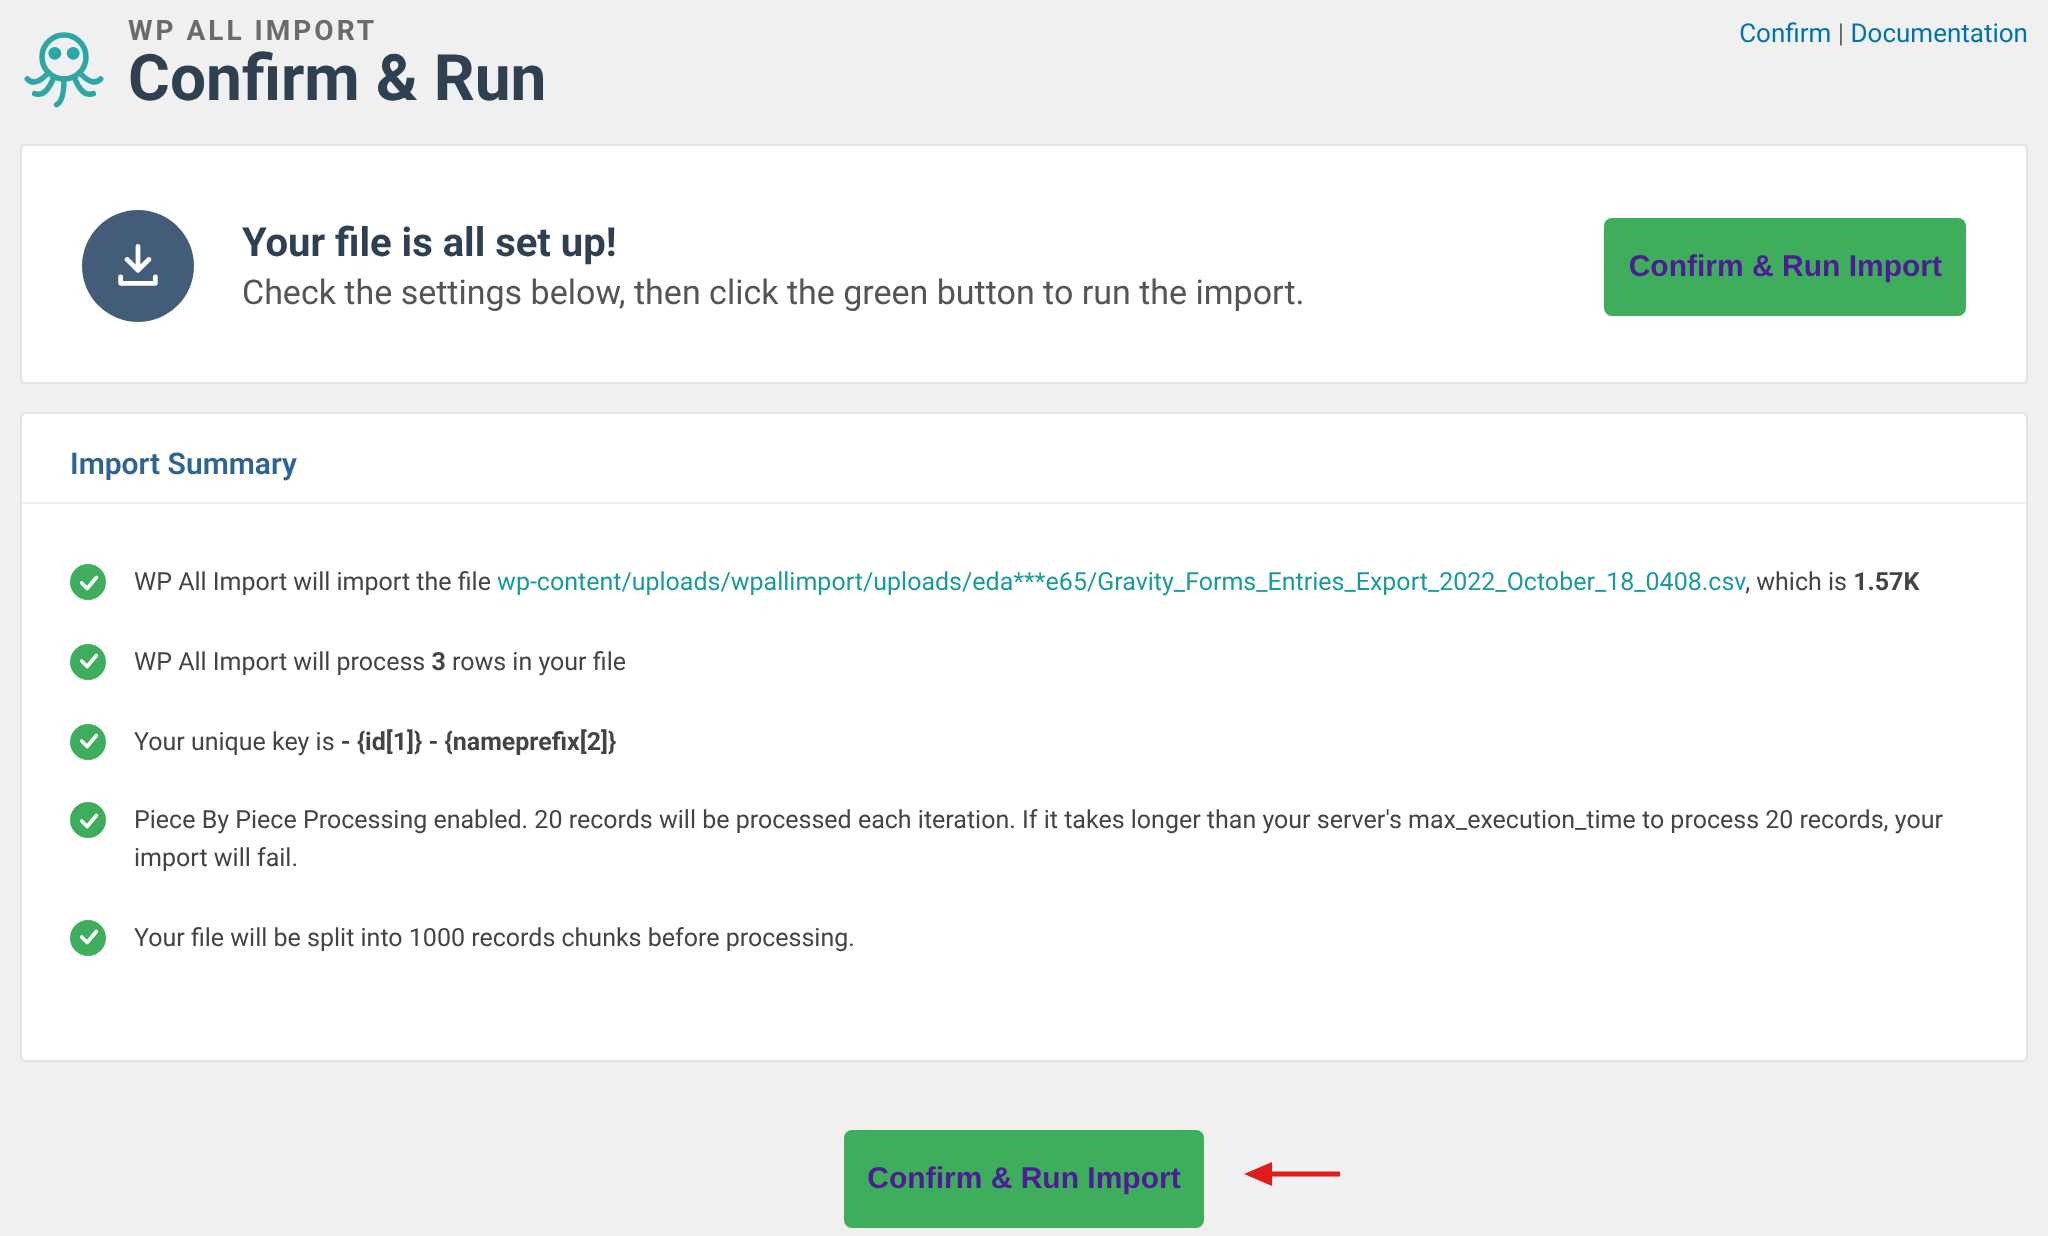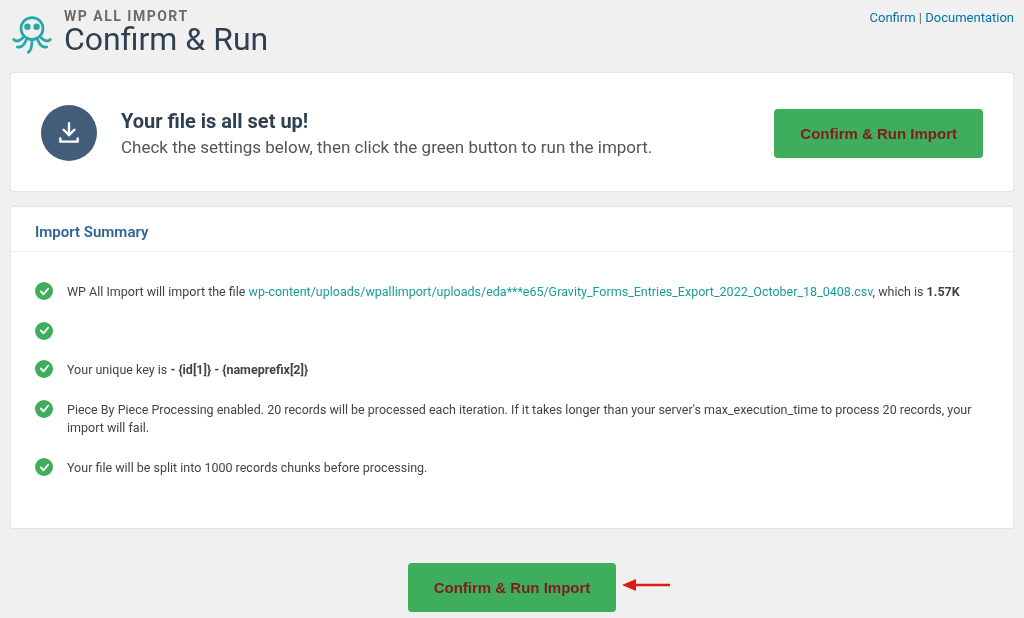--- a/index.html
+++ b/index.html
@@ -32,21 +32,21 @@
   }
   .brand-text .tagline {
     font-size: 14px;
     font-weight: 700;
     letter-spacing: 1.5px;
     color: #6b6b6b;
     margin-bottom: -4px;
   }
   .brand-text h1 {
     font-size: 32px;
-    font-weight: 400;
+    font-weight: 700;
     color: #2f4050;
   }
   .top-links {
     font-size: 13px;
     color: #666;
     padding-top: 2px;
   }
   .top-links a {
     color: #0073aa;
     text-decoration: none;
@@ -86,26 +86,26 @@
     font-weight: 700;
     color: #2f4050;
     margin-bottom: 4px;
   }
   .setup-text p {
     font-size: 17px;
     color: #555;
   }
   .btn-green {
     background: #3fae5c;
-    color: #7f1d1d;
+    color: #4c1d95;
     border: none;
     border-radius: 4px;
     font-weight: 700;
     font-size: 15px;
-    padding: 16px 26px;
+    padding: 16px 12px;
     cursor: pointer;
   }
 
   .summary-panel { padding: 0; }
   .summary-header {
     padding: 16px 24px 10px 24px;
     border-bottom: 1px solid #eee;
     color: #2d6492;
     font-size: 15px;
     font-weight: 600;
@@ -210,20 +210,23 @@
           <span>WP All Import will import the file </span><span class="link">wp-content/uploads/wpallimport/uploads/eda***e65/Gravity_Forms_Entries_Export_2022_October_18_0408.csv</span><span>, which is </span><strong>1.57K</strong>
         </div>
       </div>
 
       <div class="summary-item">
         <div class="check">
           <svg width="11" height="11" viewBox="0 0 12 12">
               <path d="M2 6 L5 9 L10 3" stroke="#fff" stroke-width="2" fill="none" stroke-linecap="round" stroke-linejoin="round"></path>
             </svg>
         </div>
+        <div class="txt">
+          <span>WP All Import will process </span><strong>3</strong><span> rows in your file</span>
+        </div>
       </div>
 
       <div class="summary-item">
         <div class="check">
           <svg width="11" height="11" viewBox="0 0 12 12">
               <path d="M2 6 L5 9 L10 3" stroke="#fff" stroke-width="2" fill="none" stroke-linecap="round" stroke-linejoin="round"></path>
             </svg>
         </div>
         <div class="txt">
           <span>Your unique key is </span><strong>- {id[1]} - {nameprefix[2]}</strong>

